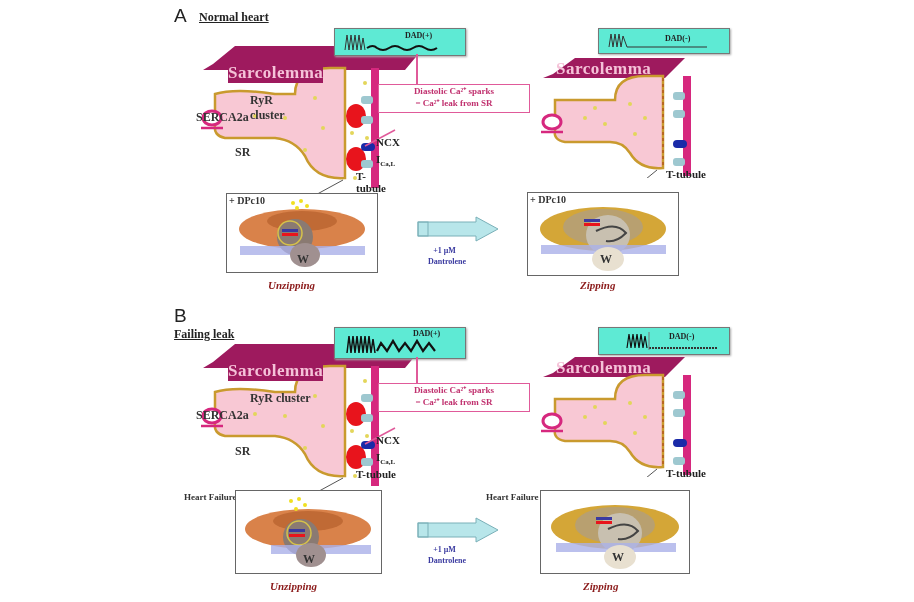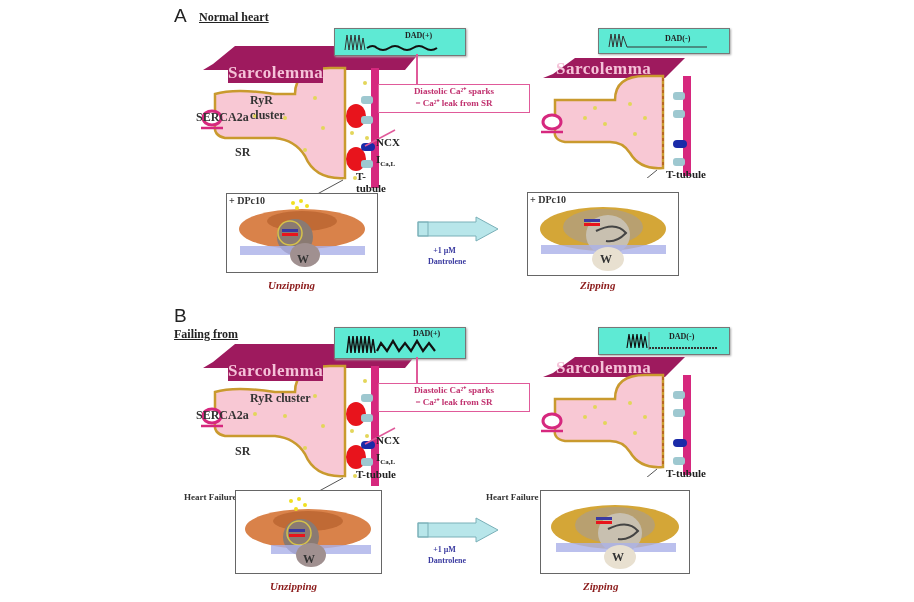--- a/index.html
+++ b/index.html
@@ -157,21 +157,21 @@
     <rect x="48" y="22" width="16" height="3" fill="#e8141c"></rect>
     <path d="M60,30 Q80,20 90,32 Q80,42 70,40" stroke="#444" fill="none" stroke-width="2"></path>
     <rect x="5" y="44" width="125" height="9" fill="#aab0e8" opacity="0.8"></rect>
     <ellipse cx="72" cy="58" rx="16" ry="12" fill="#e8e0d0"></ellipse>
     <text x="64" y="62" font-size="12" font-weight="bold" fill="#333">W</text>
   </svg>
 </div>
 <div class="abs state-lbl" style="left:580px;top:279px;">Zipping</div>
 
 <div class="abs panel-letter" style="left:174px;top:305px;">B</div>
-<div class="abs panel-title" style="left:174px;top:327px;">Failing from</div>
+<div class="abs panel-title" style="left:174px;top:327px;">Failing leak</div>
 
 <svg class="abs" style="left:195px;top:326px;" width="240" height="165">
   <polygon points="18,36 40,18 230,18 210,42 8,42" fill="#9e1a5e"></polygon>
   <rect x="176" y="40" width="8" height="120" fill="#d6287e"></rect>
   <path d="M20,66 Q40,60 80,66 L100,66 Q100,40 135,40 L150,40 L150,150 Q120,152 110,128 Q100,112 80,110 L30,110 Q18,108 20,96 Z" fill="#f8c8d4" stroke="#c99a2e" stroke-width="2.5"></path>
   <ellipse cx="17" cy="90" rx="9" ry="7" fill="#fff" stroke="#d6287e" stroke-width="3"></ellipse>
   <line x1="6" y1="100" x2="28" y2="100" stroke="#d6287e" stroke-width="2.5"></line>
   <ellipse cx="161" cy="88" rx="10" ry="12" fill="#e8141c"></ellipse>
   <ellipse cx="161" cy="131" rx="10" ry="12" fill="#e8141c"></ellipse>
   <rect x="166" y="68" width="12" height="8" rx="3" fill="#9ec8d0"></rect>

